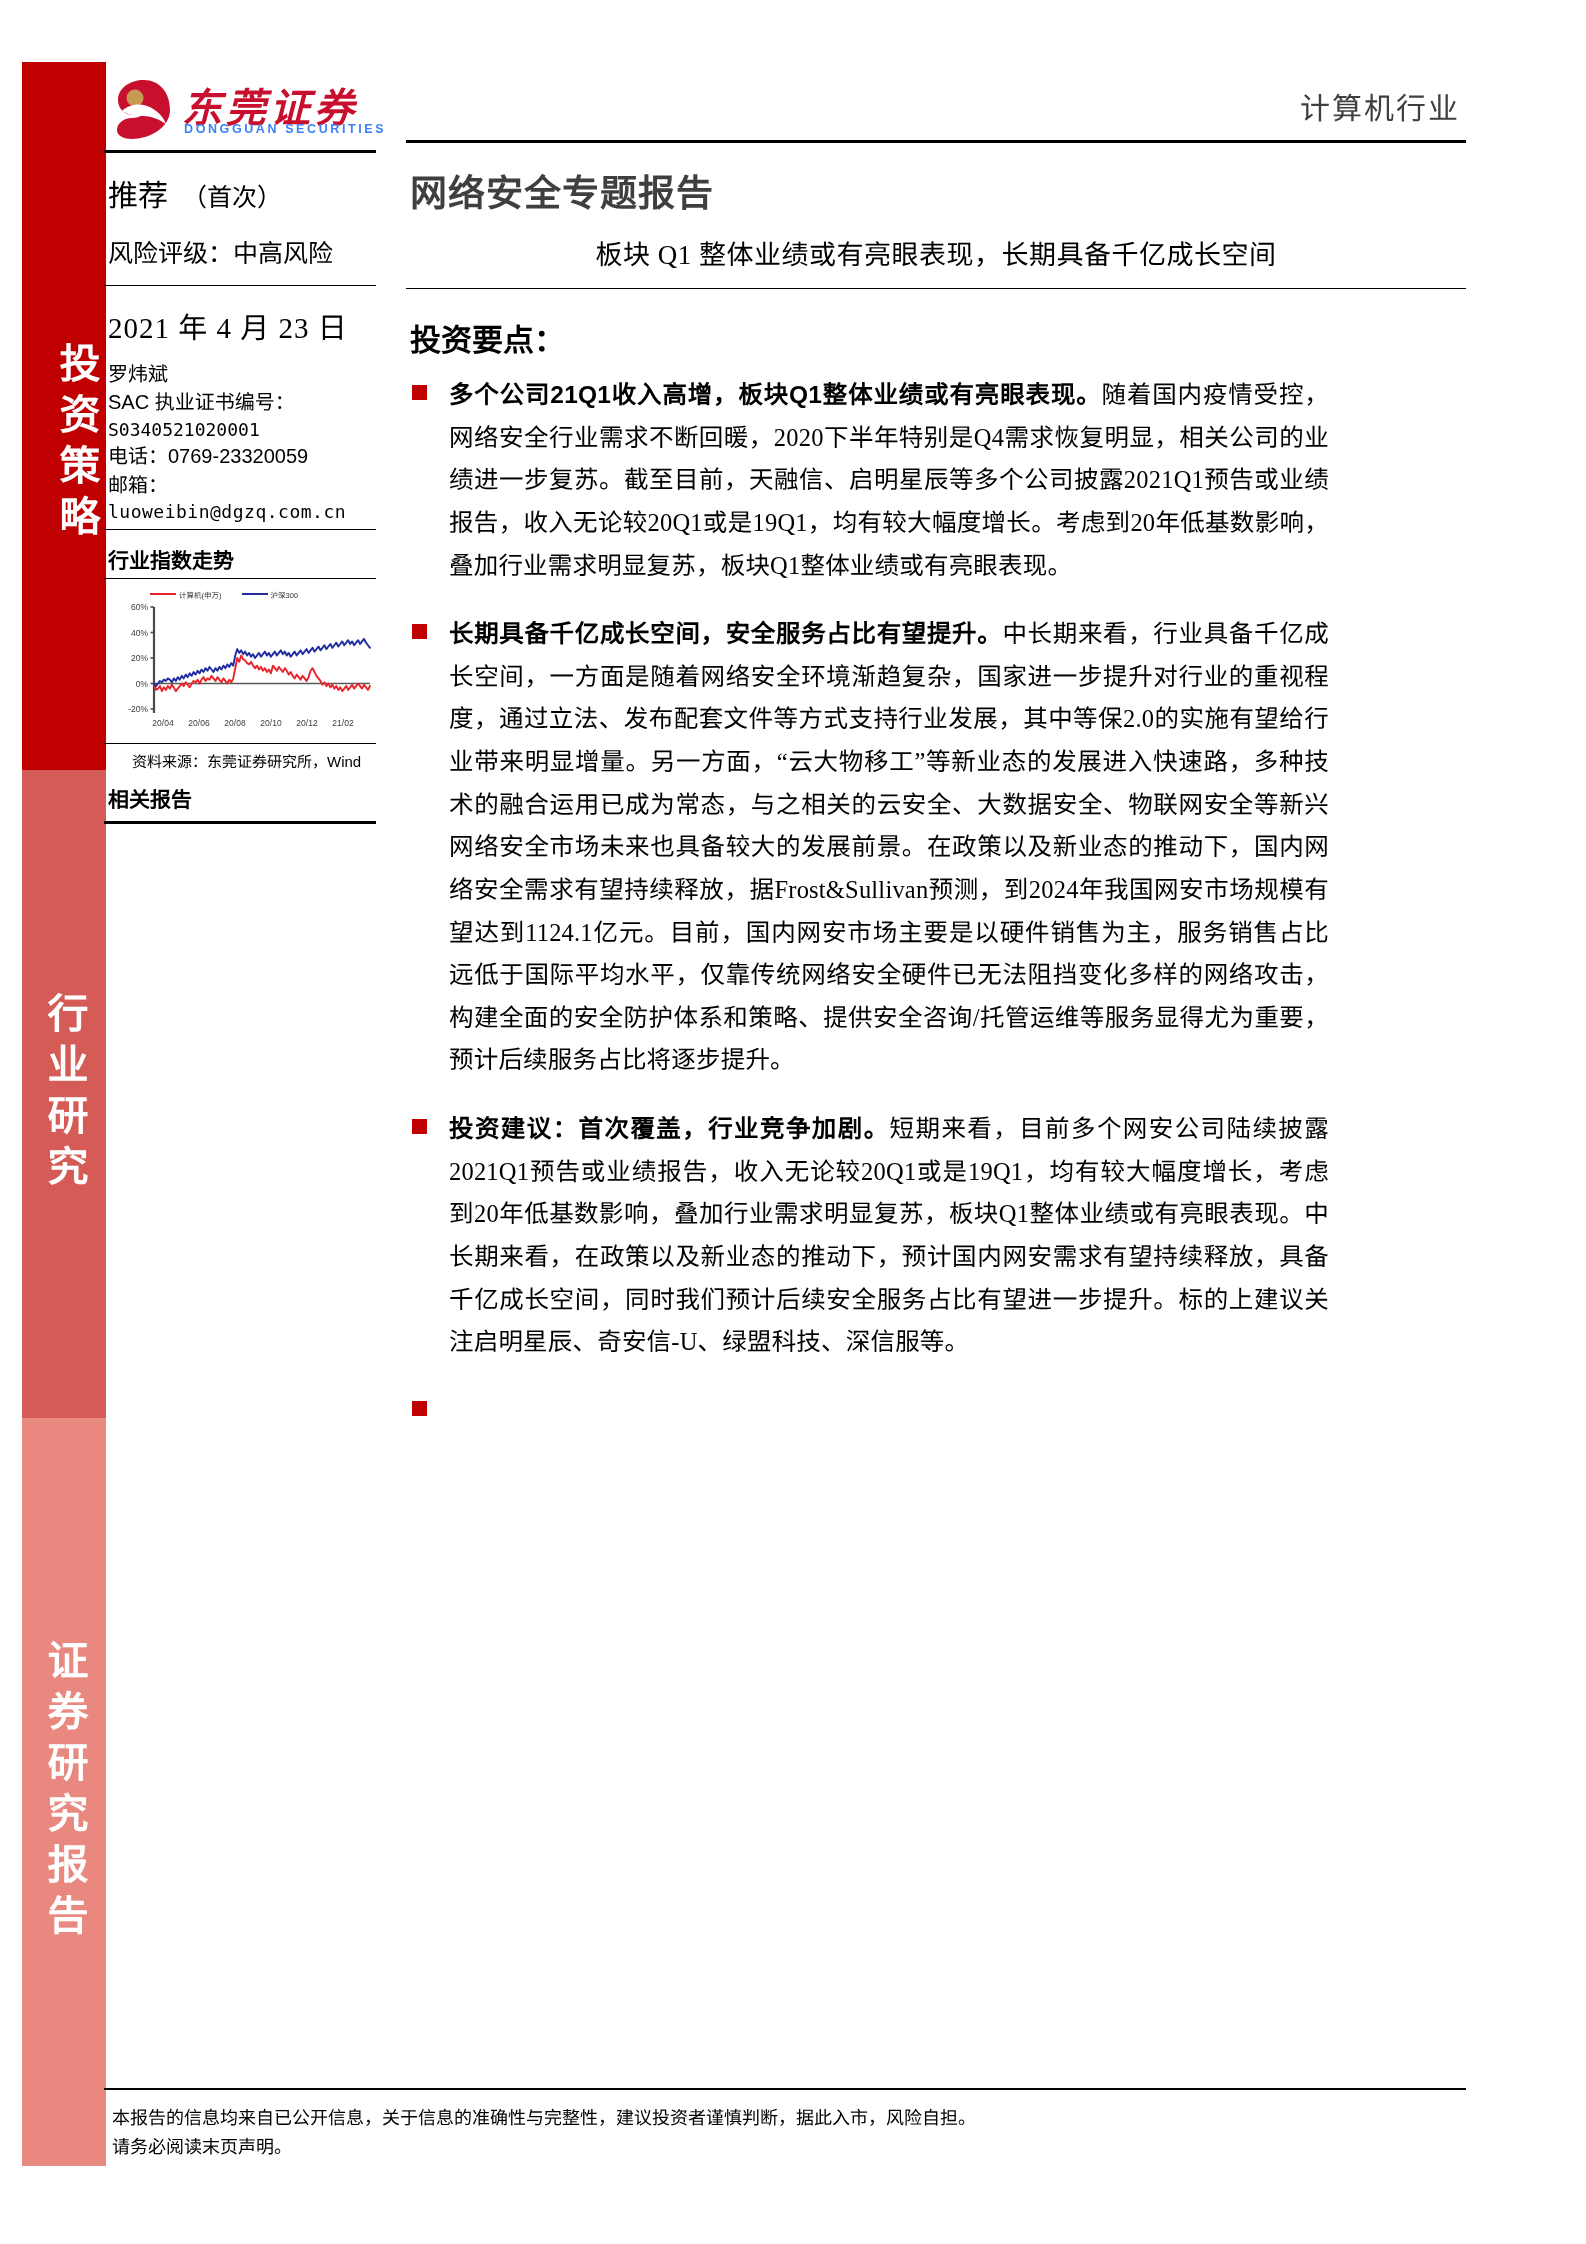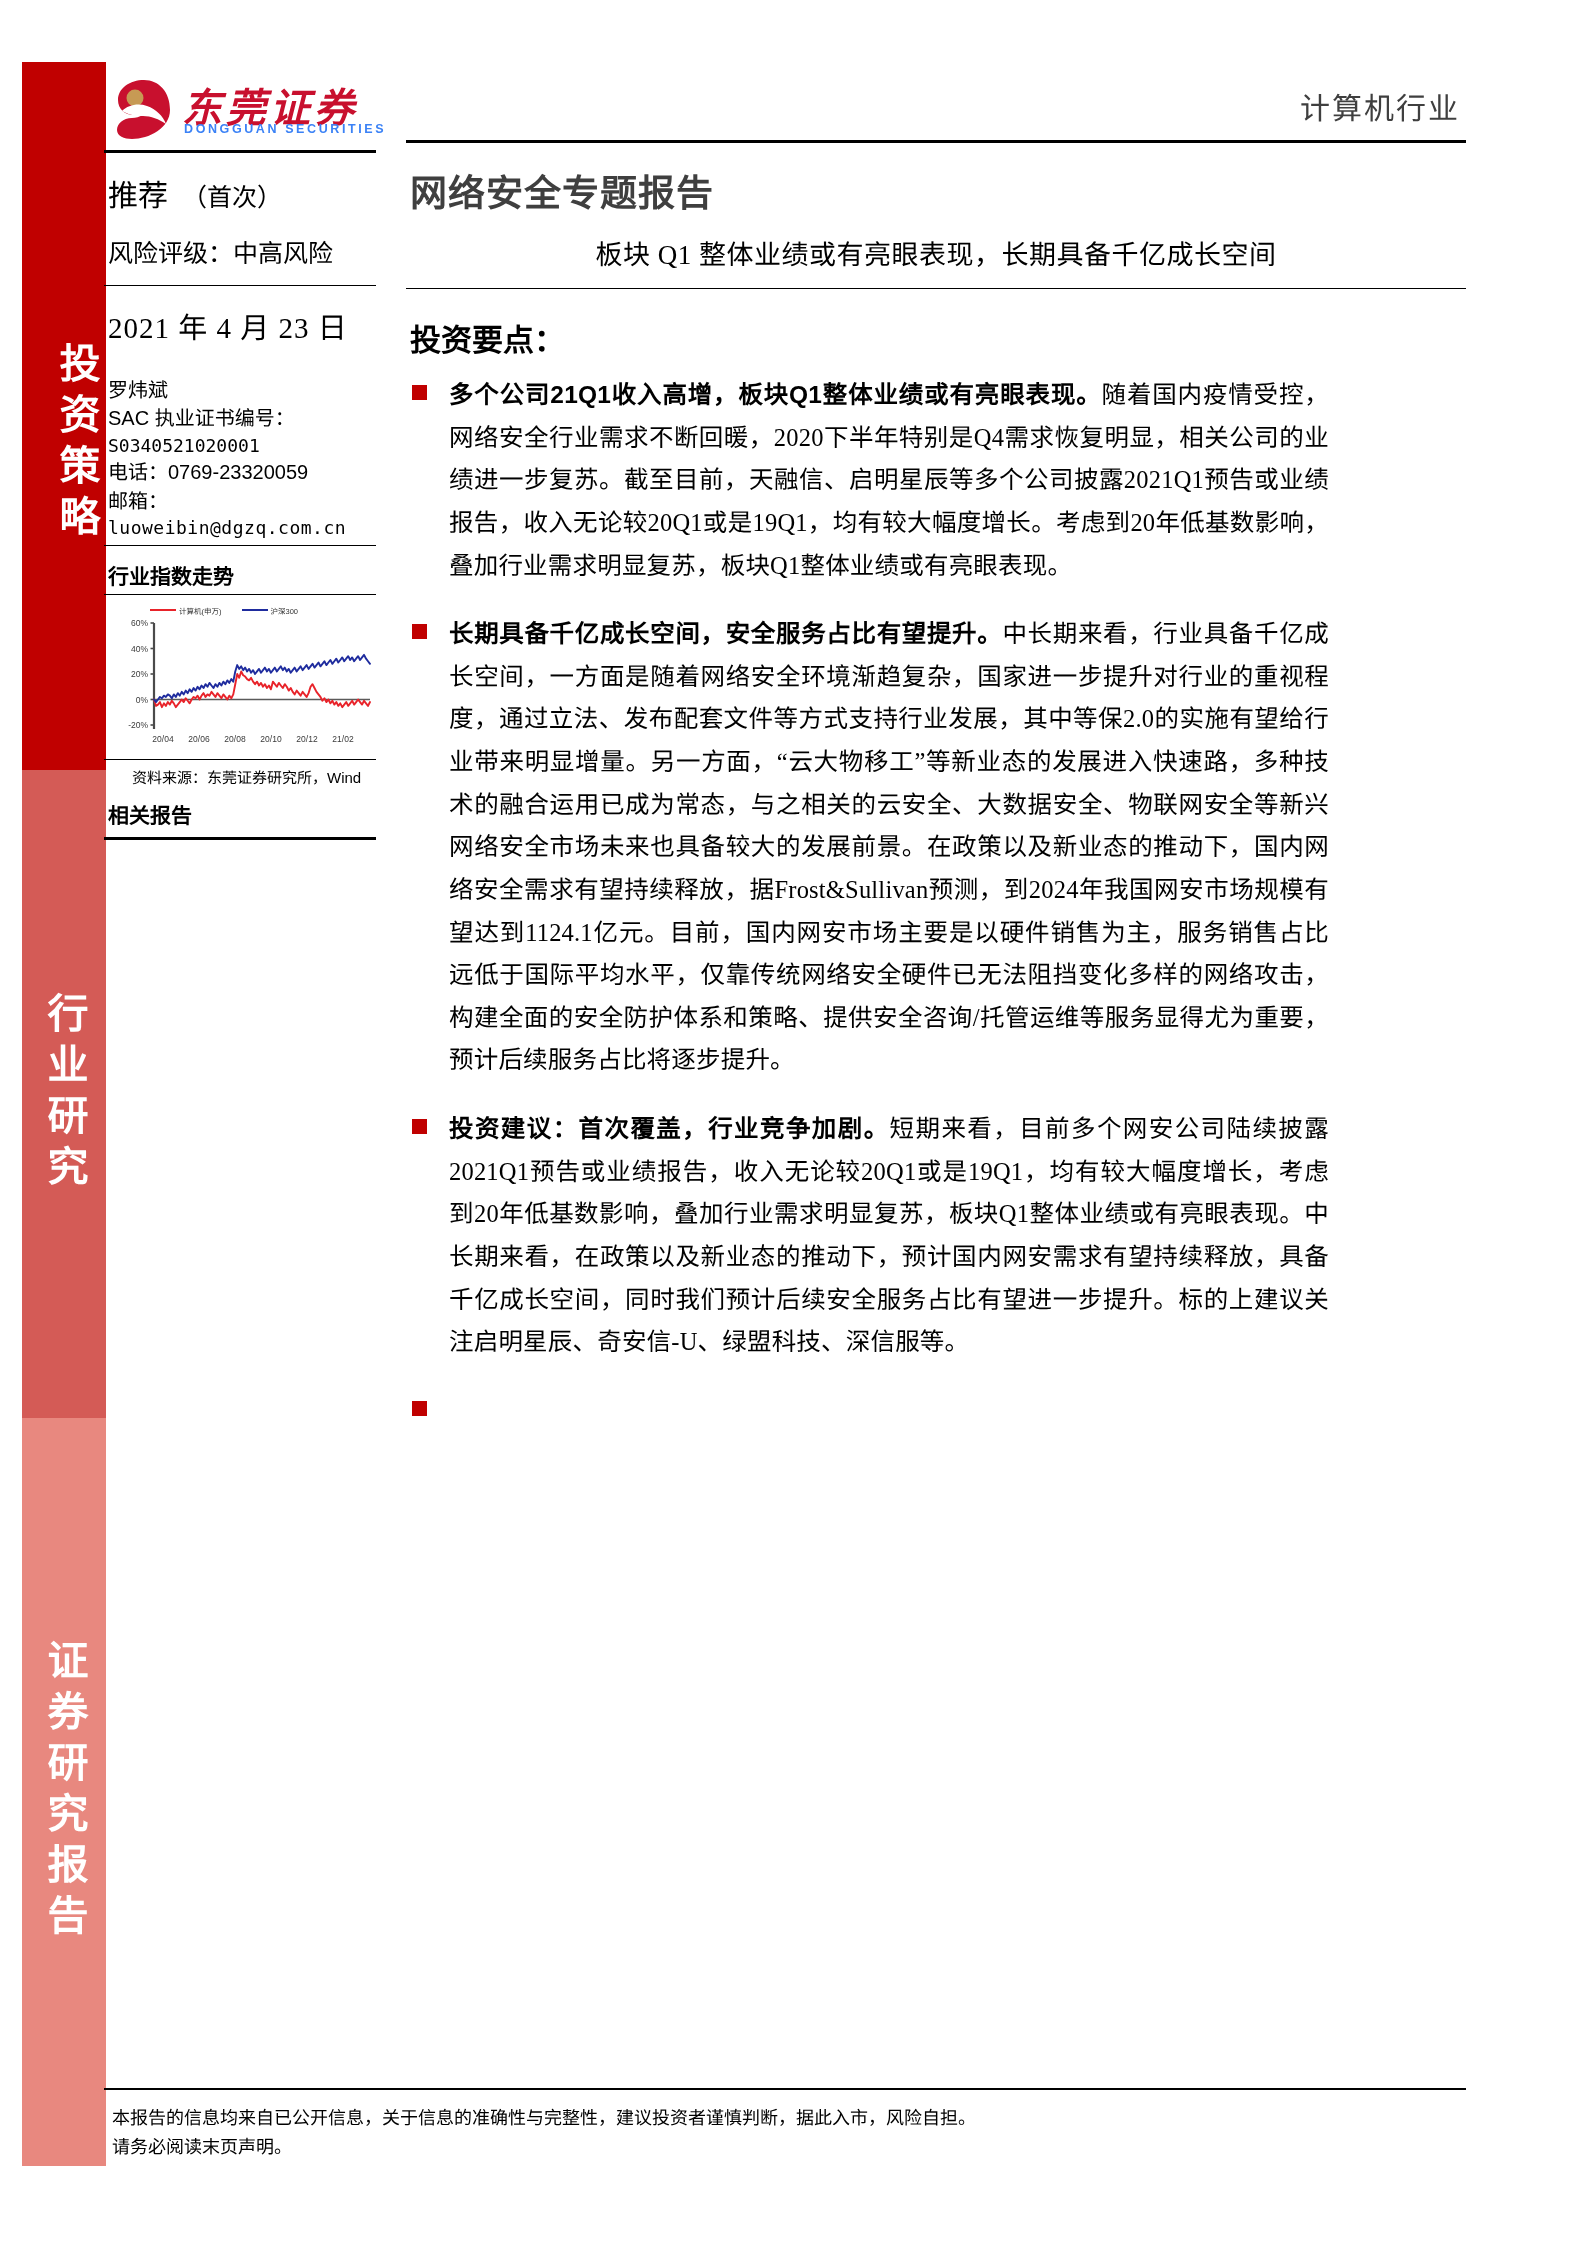--- a/index.html
+++ b/index.html
@@ -105,21 +105,20 @@
     font-size: 29px;
     padding: 18px 0 14px 4px;
     letter-spacing: 1px;
     white-space: nowrap;
   }
   .analyst {
     font-family: "Liberation Sans", "DejaVu Sans", sans-serif;
     font-size: 20px;
     line-height: 1.42;
     padding-left: 4px;
-    margin-top: 16px;
   }
   .analyst .mono {
     font-family: "DejaVu Sans Mono", "Liberation Mono", monospace;
     font-size: 18px;
     letter-spacing: 0px;
   }
   .email {
     font-family: "DejaVu Sans Mono", "Liberation Mono", monospace;
     font-size: 18px;
     letter-spacing: 0.5px;

